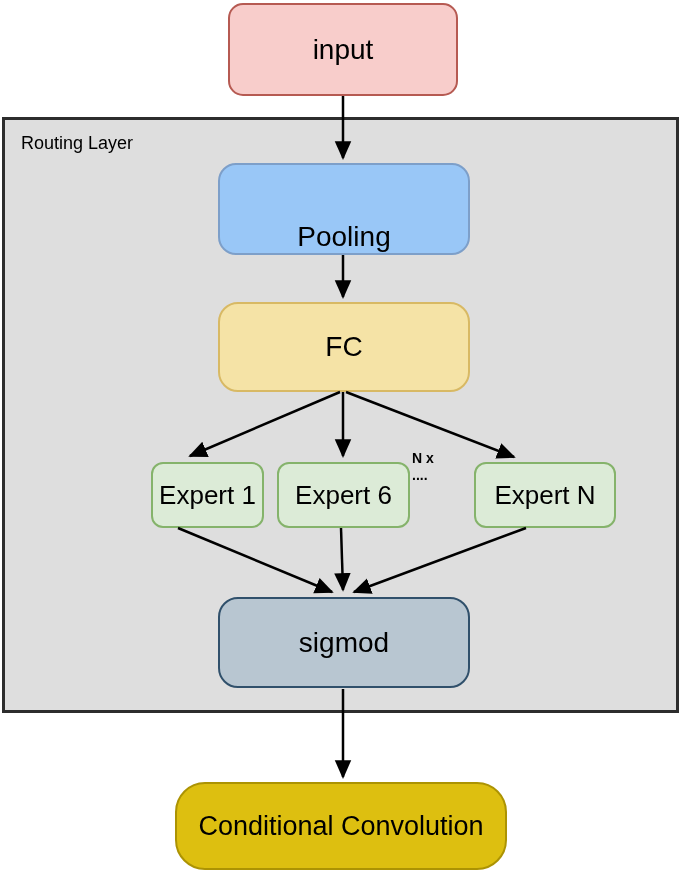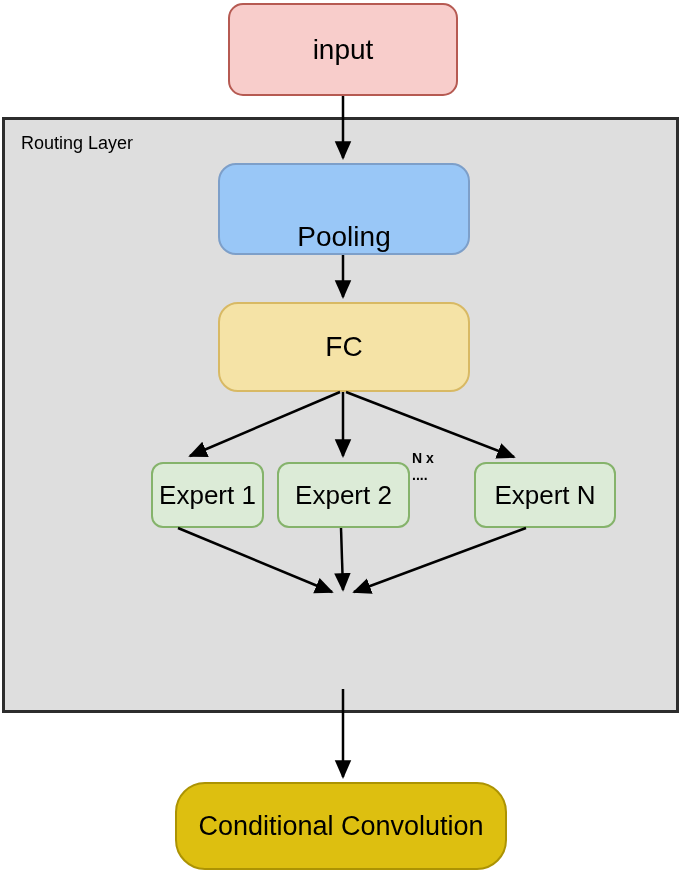--- a/index.html
+++ b/index.html
@@ -129,29 +129,32 @@
 
   <div class="node n-fc">
     <span>FC</span>
   </div>
 
   <div class="node n-expert n-expert1">
     <span>Expert 1</span>
   </div>
 
   <div class="node n-expert n-expert2">
-    <span>Expert 2</span>
+    <span>Expert 6</span>
   </div>
 
   <div class="repeat-note"><span>N x</span><br><span>....</span></div>
 
   <div class="node n-expert n-expertn">
     <span>Expert N</span>
   </div>
 
+  <div class="node n-sigmod">
+    <span>sigmod</span>
+  </div>
 
   <div class="node n-conv">
     <span>Conditional Convolution</span>
   </div>
 
   <svg class="edges" viewBox="0 0 685 876" xmlns="http://www.w3.org/2000/svg">
     <defs>
       <marker id="arrow" viewBox="0 0 10 10" refX="9" refY="5" markerWidth="7.5" markerHeight="7.5" orient="auto-start-reverse">
         <path class="arrowhead-path" d="M 0 0.6 L 10 5 L 0 9.4 z"></path>
       </marker>

